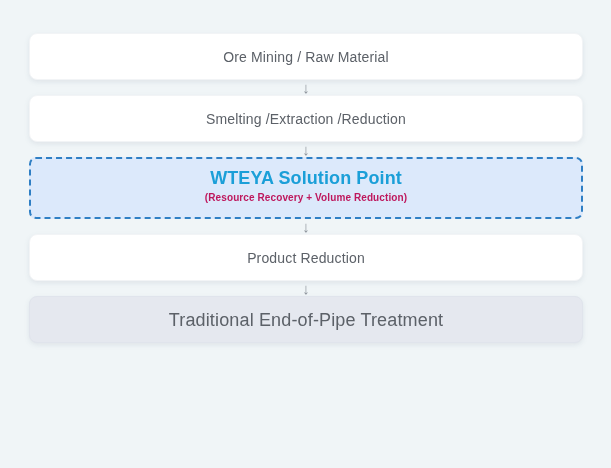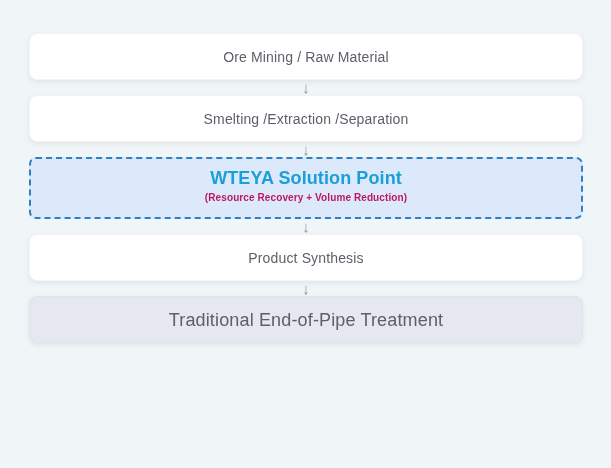--- a/index.html
+++ b/index.html
@@ -107,38 +107,38 @@
 
   <div class="stage-box stage-default">
     <span class="stage-label">Ore Mining / Raw Material</span>
   </div>
 
   <div class="connector">
     <span class="connector-arrow">↓</span>
   </div>
 
   <div class="stage-box stage-default">
-    <span class="stage-label">Smelting /Extraction /Separation</span>
+    <span class="stage-label">Smelting /Extraction /Reduction</span>
   </div>
 
   <div class="connector">
     <span class="connector-arrow">↓</span>
   </div>
 
   <div class="stage-box stage-highlight">
     <span class="stage-title">WTEYA Solution Point</span>
     <span class="stage-subtitle">(Resource Recovery + Volume Reduction)</span>
   </div>
 
   <div class="connector">
     <span class="connector-arrow">↓</span>
   </div>
 
   <div class="stage-box stage-default">
-    <span class="stage-label">Product Synthesis</span>
+    <span class="stage-label">Product Reduction</span>
   </div>
 
   <div class="connector">
     <span class="connector-arrow">↓</span>
   </div>
 
   <div class="stage-box stage-muted">
     <span class="stage-label">Traditional End-of-Pipe Treatment</span>
   </div>
 

